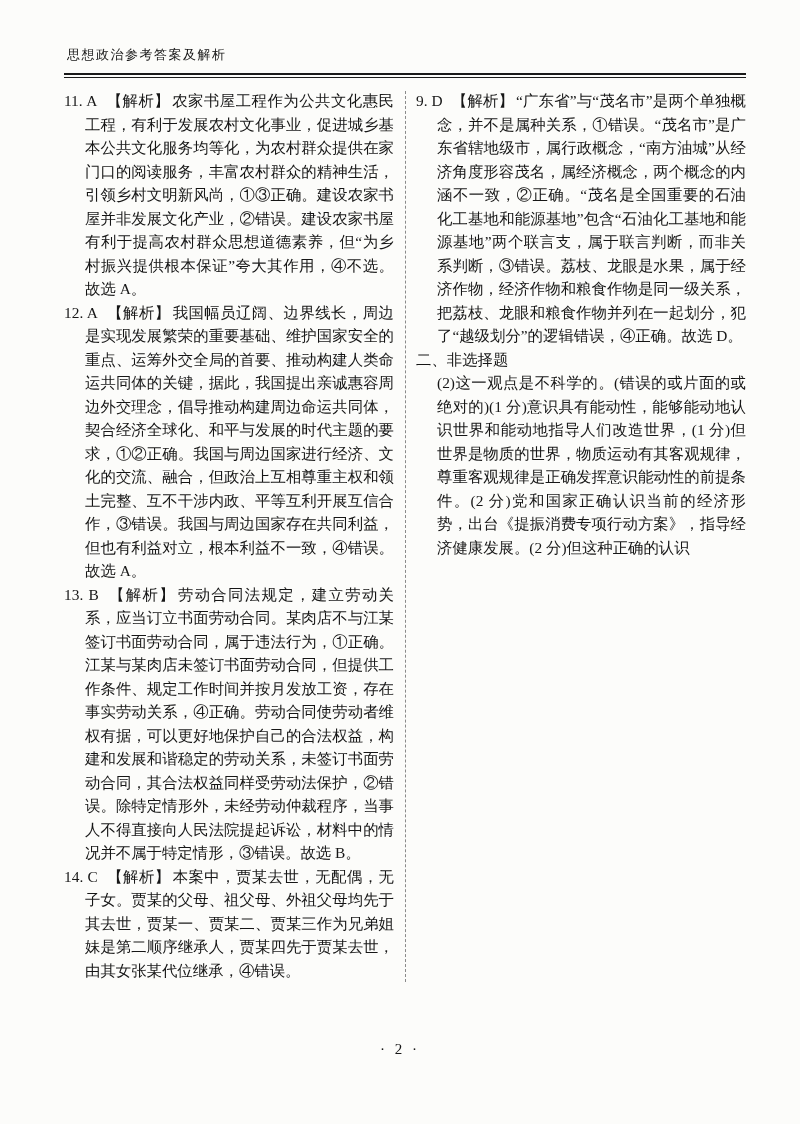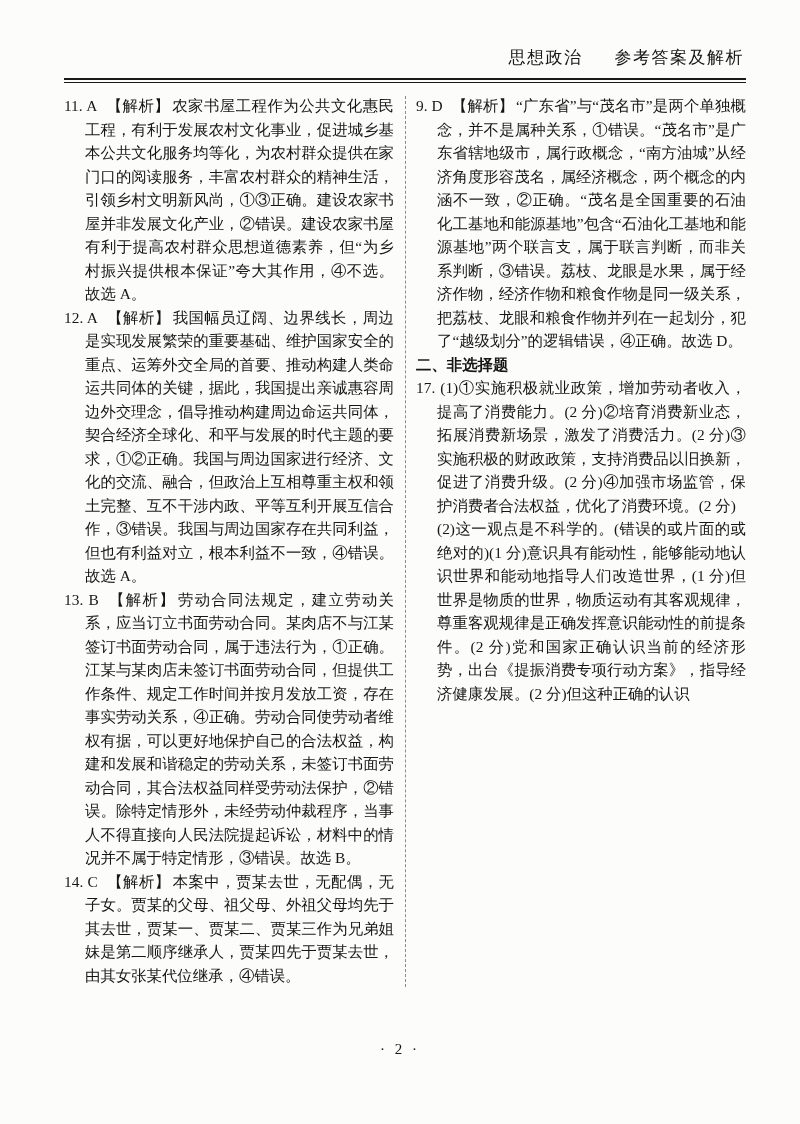--- a/index.html
+++ b/index.html
@@ -12,22 +12,22 @@
     position: relative;
     width: 800px; height: 1124px;
     background: #fcfcfa;
     color: #161616;
     overflow: hidden;
   }
   .inner {
     position: absolute; left: 64px; top: 46px; width: 682px;
   }
   .header-row {
-    display: flex; justify-content: flex-end; align-items: flex-end;
-    font-size: 17px; letter-spacing: 1.5px; padding: 0 2px 9px 3px; gap: 32px;
+    display: flex; justify-content: flex-start; align-items: flex-end;
+    font-size: 13px; letter-spacing: 1.5px; padding: 0 2px 9px 3px;
   }
   .double-rule {
     height: 5px;
     border-top: 2px solid #1a1a1a;
     border-bottom: 1px solid #1a1a1a;
   }
   .columns { display: flex; margin-top: 11px; }
   .col {
     width: 330px;
     font-size: 15.4px;
@@ -38,21 +38,21 @@
   .divider {
     width: 0;
     border-left: 1px dashed #8a8a8a;
     margin: 2px 10px 0 11px;
   }
   .para { padding-left: 21px; text-indent: -21px; }
   .cont { text-indent: 0; }
   .num { margin-right: 9px; white-space: pre; margin-top: 38px; }
   .num17 { margin-right: 5px; white-space: pre; }
   .label { font-weight: normal; margin-right: 2px; }
-  .heading { font-weight: bold; }
+  .heading { font-weight: normal; }
   .footer {
     position: absolute; left: 0; right: 0; top: 1041px;
     text-align: center; font-size: 15px; letter-spacing: 3px;
   }
 </style>
 </head>
 <body>
 
 <div class="page">
   <div class="inner">
@@ -78,21 +78,20 @@
 
       <div class="divider"></div>
 
       <div class="col">
 
         <p class="para"><span class="num">9. D</span><span class="label">【解析】</span><span>“广东省”与“茂名市”是两个单独概念，并不是属种关系，①错误。“茂名市”是广东省辖地级市，属行政概念，“南方油城”从经济角度形容茂名，属经济概念，两个概念的内涵不一致，②正确。“茂名是全国重要的石油化工基地和能源基地”包含“石油化工基地和能源基地”两个联言支，属于联言判断，而非关系判断，③错误。荔枝、龙眼是水果，属于经济作物，经济作物和粮食作物是同一级关系，把荔枝、龙眼和粮食作物并列在一起划分，犯了“越级划分”的逻辑错误，④正确。故选 D。</span></p>
 
 
         <p class="heading">二、非选择题</p>
 
-        <p class="para"><span class="num17">17.</span><span>(1)①实施积极就业政策，增加劳动者收入，提高了消费能力。(2 分)②培育消费新业态，拓展消费新场景，激发了消费活力。(2 分)③实施积极的财政政策，支持消费品以旧换新，促进了消费升级。(2 分)④加强市场监管，保护消费者合法权益，优化了消费环境。(2 分)</span></p>
 
         <p class="para cont">(2)这一观点是不科学的。(错误的或片面的或绝对的)(1 分)意识具有能动性，能够能动地认识世界和能动地指导人们改造世界，(1 分)但世界是物质的世界，物质运动有其客观规律，尊重客观规律是正确发挥意识能动性的前提条件。(2 分)党和国家正确认识当前的经济形势，出台《提振消费专项行动方案》，指导经济健康发展。(2 分)但这种正确的认识</p>
       </div>
 
     </div>
   </div>
 
   <div class="footer">· 2 ·</div>
 </div>
 

